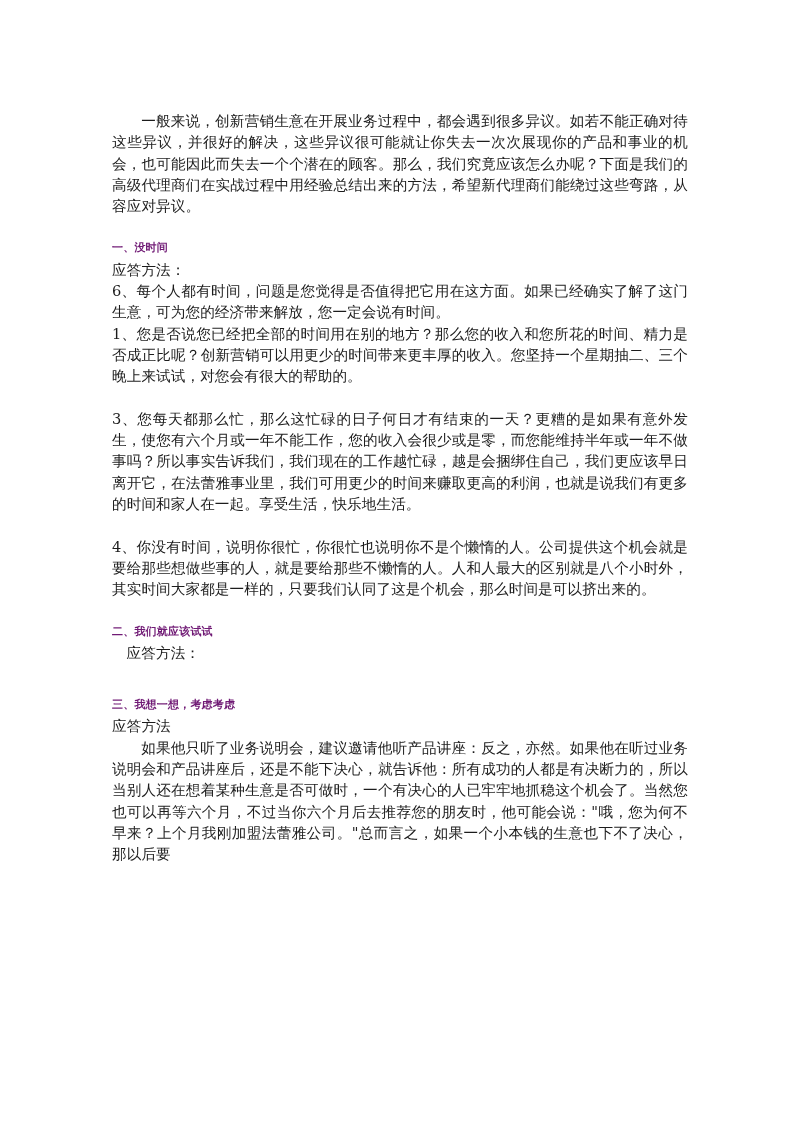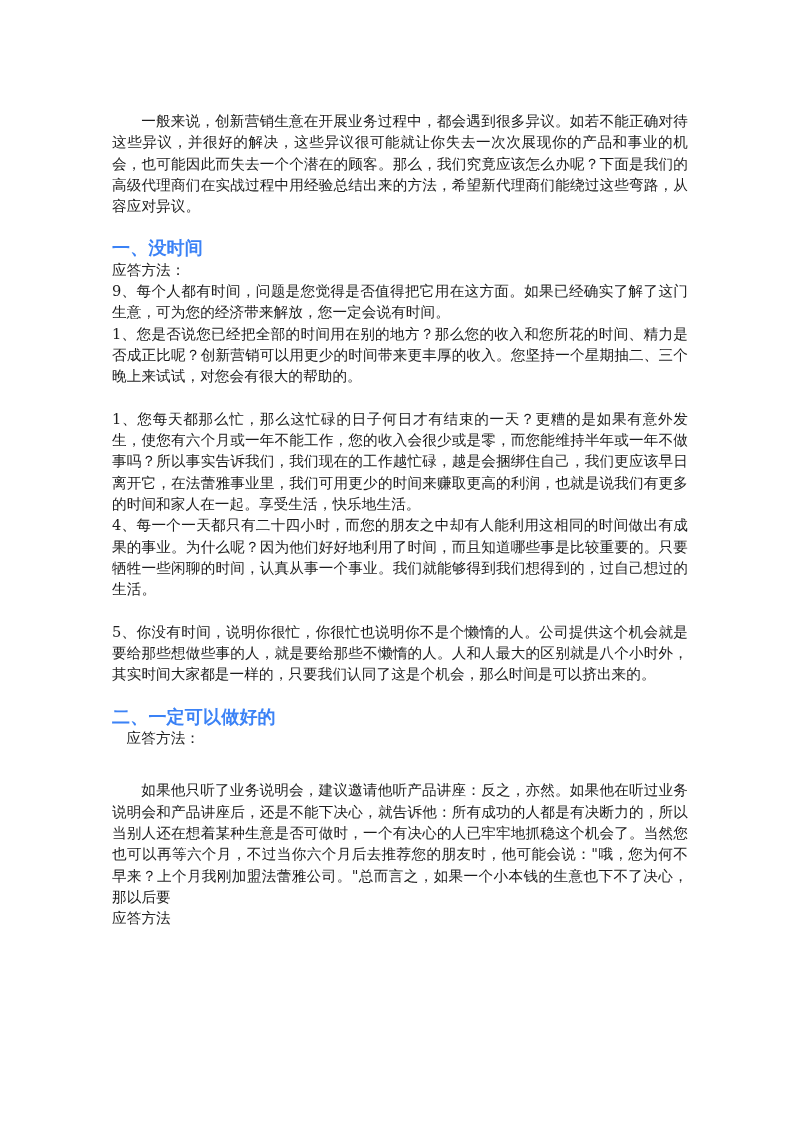--- a/index.html
+++ b/index.html
@@ -39,60 +39,60 @@
     letter-spacing: 0.1px;
     color: #1c1c1c;
   }
   .indent2 {
     text-indent: 2em;
   }
   .indent1 {
     text-indent: 1em;
   }
   .heading {
-    font-size: 18px;
+    font-size: 11px;
     line-height: 21.3px;
     font-weight: bold;
-    color: #3b82f6;
+    color: #701a75;
     letter-spacing: 0.2px;
   }
   .gap-lg { height: 21px; }
   .gap-md { height: 21px; }
   .gap-sm { height: 10px; }
   .blank-line { height: 21.3px; }
 </style>
 </head>
 <body>
 
 <div class="page">
   <div class="content">
 
     <p class="para indent2">一般来说，创新营销生意在开展业务过程中，都会遇到很多异议。如若不能正确对待这些异议，并很好的解决，这些异议很可能就让你失去一次次展现你的产品和事业的机会，也可能因此而失去一个个潜在的顾客。那么，我们究竟应该怎么办呢？下面是我们的高级代理商们在实战过程中用经验总结出来的方法，希望新代理商们能绕过这些弯路，从容应对异议。</p>
 
     <div class="gap-lg"></div>
 
     <h2 class="heading">一、没时间</h2>
     <p class="para">应答方法：</p>
-    <p class="para">9、每个人都有时间，问题是您觉得是否值得把它用在这方面。如果已经确实了解了这门生意，可为您的经济带来解放，您一定会说有时间。</p>
+    <p class="para">6、每个人都有时间，问题是您觉得是否值得把它用在这方面。如果已经确实了解了这门生意，可为您的经济带来解放，您一定会说有时间。</p>
     <p class="para">1、您是否说您已经把全部的时间用在别的地方？那么您的收入和您所花的时间、精力是否成正比呢？创新营销可以用更少的时间带来更丰厚的收入。您坚持一个星期抽二、三个晚上来试试，对您会有很大的帮助的。</p>
 
     <div class="blank-line"></div>
 
-    <p class="para">1、您每天都那么忙，那么这忙碌的日子何日才有结束的一天？更糟的是如果有意外发生，使您有六个月或一年不能工作，您的收入会很少或是零，而您能维持半年或一年不做事吗？所以事实告诉我们，我们现在的工作越忙碌，越是会捆绑住自己，我们更应该早日离开它，在法蕾雅事业里，我们可用更少的时间来赚取更高的利润，也就是说我们有更多的时间和家人在一起。享受生活，快乐地生活。</p>
-    <p class="para">4、每一个一天都只有二十四小时，而您的朋友之中却有人能利用这相同的时间做出有成果的事业。为什么呢？因为他们好好地利用了时间，而且知道哪些事是比较重要的。只要牺牲一些闲聊的时间，认真从事一个事业。我们就能够得到我们想得到的，过自己想过的生活。</p>
+    <p class="para">3、您每天都那么忙，那么这忙碌的日子何日才有结束的一天？更糟的是如果有意外发生，使您有六个月或一年不能工作，您的收入会很少或是零，而您能维持半年或一年不做事吗？所以事实告诉我们，我们现在的工作越忙碌，越是会捆绑住自己，我们更应该早日离开它，在法蕾雅事业里，我们可用更少的时间来赚取更高的利润，也就是说我们有更多的时间和家人在一起。享受生活，快乐地生活。</p>
 
     <div class="blank-line"></div>
 
-    <p class="para">5、你没有时间，说明你很忙，你很忙也说明你不是个懒惰的人。公司提供这个机会就是要给那些想做些事的人，就是要给那些不懒惰的人。人和人最大的区别就是八个小时外，其实时间大家都是一样的，只要我们认同了这是个机会，那么时间是可以挤出来的。</p>
+    <p class="para">4、你没有时间，说明你很忙，你很忙也说明你不是个懒惰的人。公司提供这个机会就是要给那些想做些事的人，就是要给那些不懒惰的人。人和人最大的区别就是八个小时外，其实时间大家都是一样的，只要我们认同了这是个机会，那么时间是可以挤出来的。</p>
 
     <div class="gap-md"></div>
 
-    <h2 class="heading">二、一定可以做好的</h2>
+    <h2 class="heading">二、我们就应该试试</h2>
     <p class="para indent1">应答方法：</p>
 
     <div class="gap-md"></div>
     <div class="gap-sm"></div>
 
+    <h2 class="heading">三、我想一想，考虑考虑</h2>
+    <p class="para">应答方法</p>
     <p class="para indent2">如果他只听了业务说明会，建议邀请他听产品讲座：反之，亦然。如果他在听过业务说明会和产品讲座后，还是不能下决心，就告诉他：所有成功的人都是有决断力的，所以当别人还在想着某种生意是否可做时，一个有决心的人已牢牢地抓稳这个机会了。当然您也可以再等六个月，不过当你六个月后去推荐您的朋友时，他可能会说："哦，您为何不早来？上个月我刚加盟法蕾雅公司。"总而言之，如果一个小本钱的生意也下不了决心，那以后要</p>
-    <p class="para">应答方法</p>
 
   </div>
 </div>
 
 </body></html>

